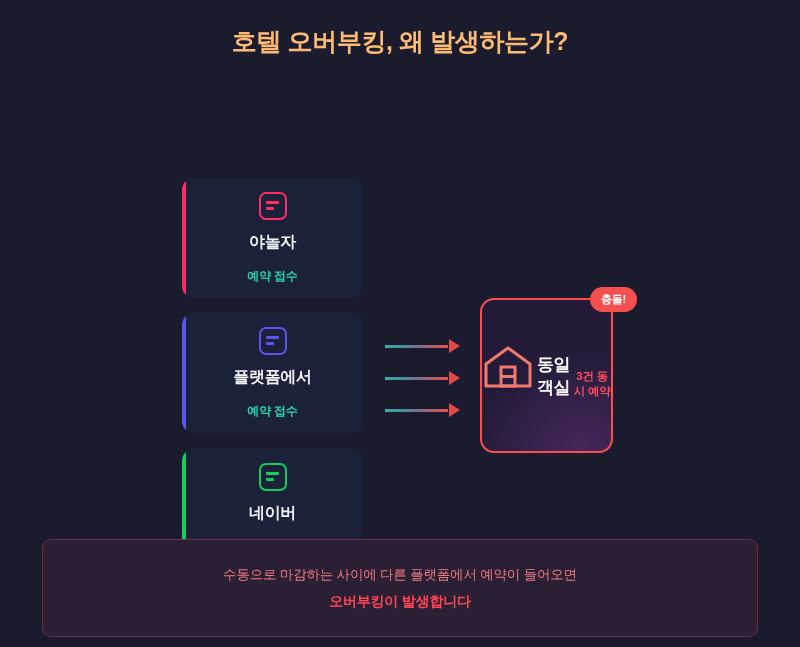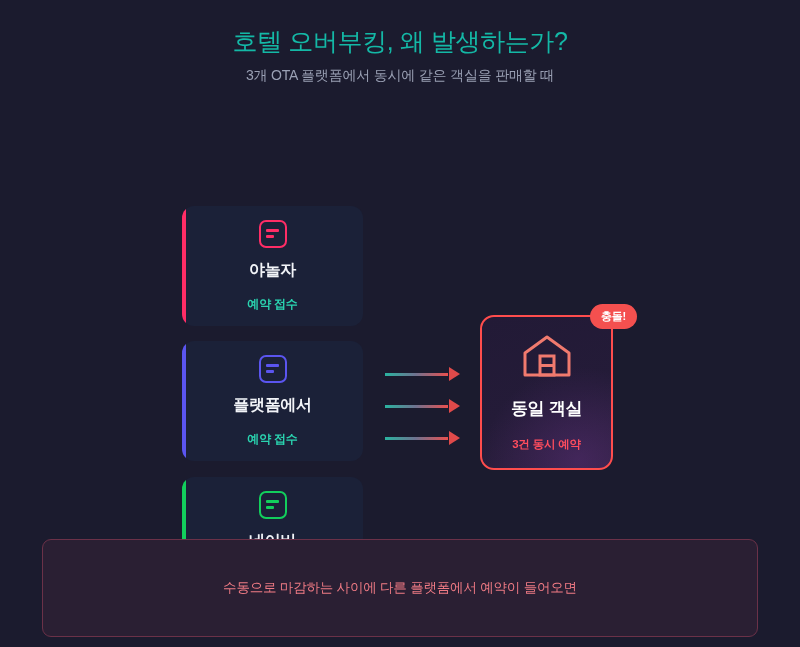--- a/index.html
+++ b/index.html
@@ -18,22 +18,22 @@
     -webkit-font-smoothing: antialiased;
   }
 
   
   .header {
     text-align: center;
     padding-top: 26px;
   }
   .page-title {
     font-size: 25px;
-    font-weight: normal;
-    color: #14b8a6;
+    font-weight: bold;
+    color: #fdba74;
     letter-spacing: -0.4px;
     line-height: 1.25;
   }
   .page-subtitle {
     margin-top: 10px;
     font-size: 14px;
     color: #9aa0b4;
     font-weight: normal;
     letter-spacing: -0.2px;
   }
@@ -129,30 +129,29 @@
     border-top: 7px solid transparent;
     border-bottom: 7px solid transparent;
     border-left: 11px solid #e04a4a;
     margin-left: 1px;
   }
 
   
   .collision-card {
     position: absolute;
     left: 480px;
-    top: 230px;
+    top: 241px;
     width: 133px;
     height: 155px;
     border-radius: 14px;
     border: 2px solid #ff4d4d;
     background:
       radial-gradient(120% 100% at 75% 95%, rgba(124, 58, 160, 0.30) 0%, rgba(124, 58, 160, 0) 62%),
       linear-gradient(160deg, #221a36 0%, #241b38 55%, #2c1f3e 100%);
     display: flex;
-    flex-direction: column;
     align-items: center;
     justify-content: center;
   }
   .house-icon { margin-bottom: 14px; }
   .collision-name {
     font-size: 17px;
     font-weight: bold;
     color: #ffffff;
     letter-spacing: -0.3px;
   }
@@ -203,21 +202,20 @@
     font-weight: bold;
     color: #ff4455;
     letter-spacing: -0.2px;
   }
 </style>
 </head>
 <body>
 
 <div class="header">
   <div class="page-title">호텔 오버부킹, 왜 발생하는가?</div>
-  <div class="page-subtitle">3개 OTA 플랫폼에서 동시에 같은 객실을 판매할 때</div>
 </div>
 
 <div class="stage">
 
   <div class="ota-card c1">
     <span class="accent" style="background:#ff2d66"></span>
     <span class="ota-icon" style="color:#ff2d66">
       <span class="bar long"></span>
       <span class="bar short"></span>
     </span>
@@ -268,13 +266,14 @@
       </svg>
     </span>
     <span class="collision-name">동일 객실</span>
     <span class="collision-sub">3건 동시 예약</span>
   </div>
 
 </div>
 
 <div class="warning-box">
   <div class="warning-line-1">수동으로 마감하는 사이에 다른 플랫폼에서 예약이 들어오면</div>
+  <div class="warning-line-2">오버부킹이 발생합니다</div>
 </div>
 
 </body></html>

